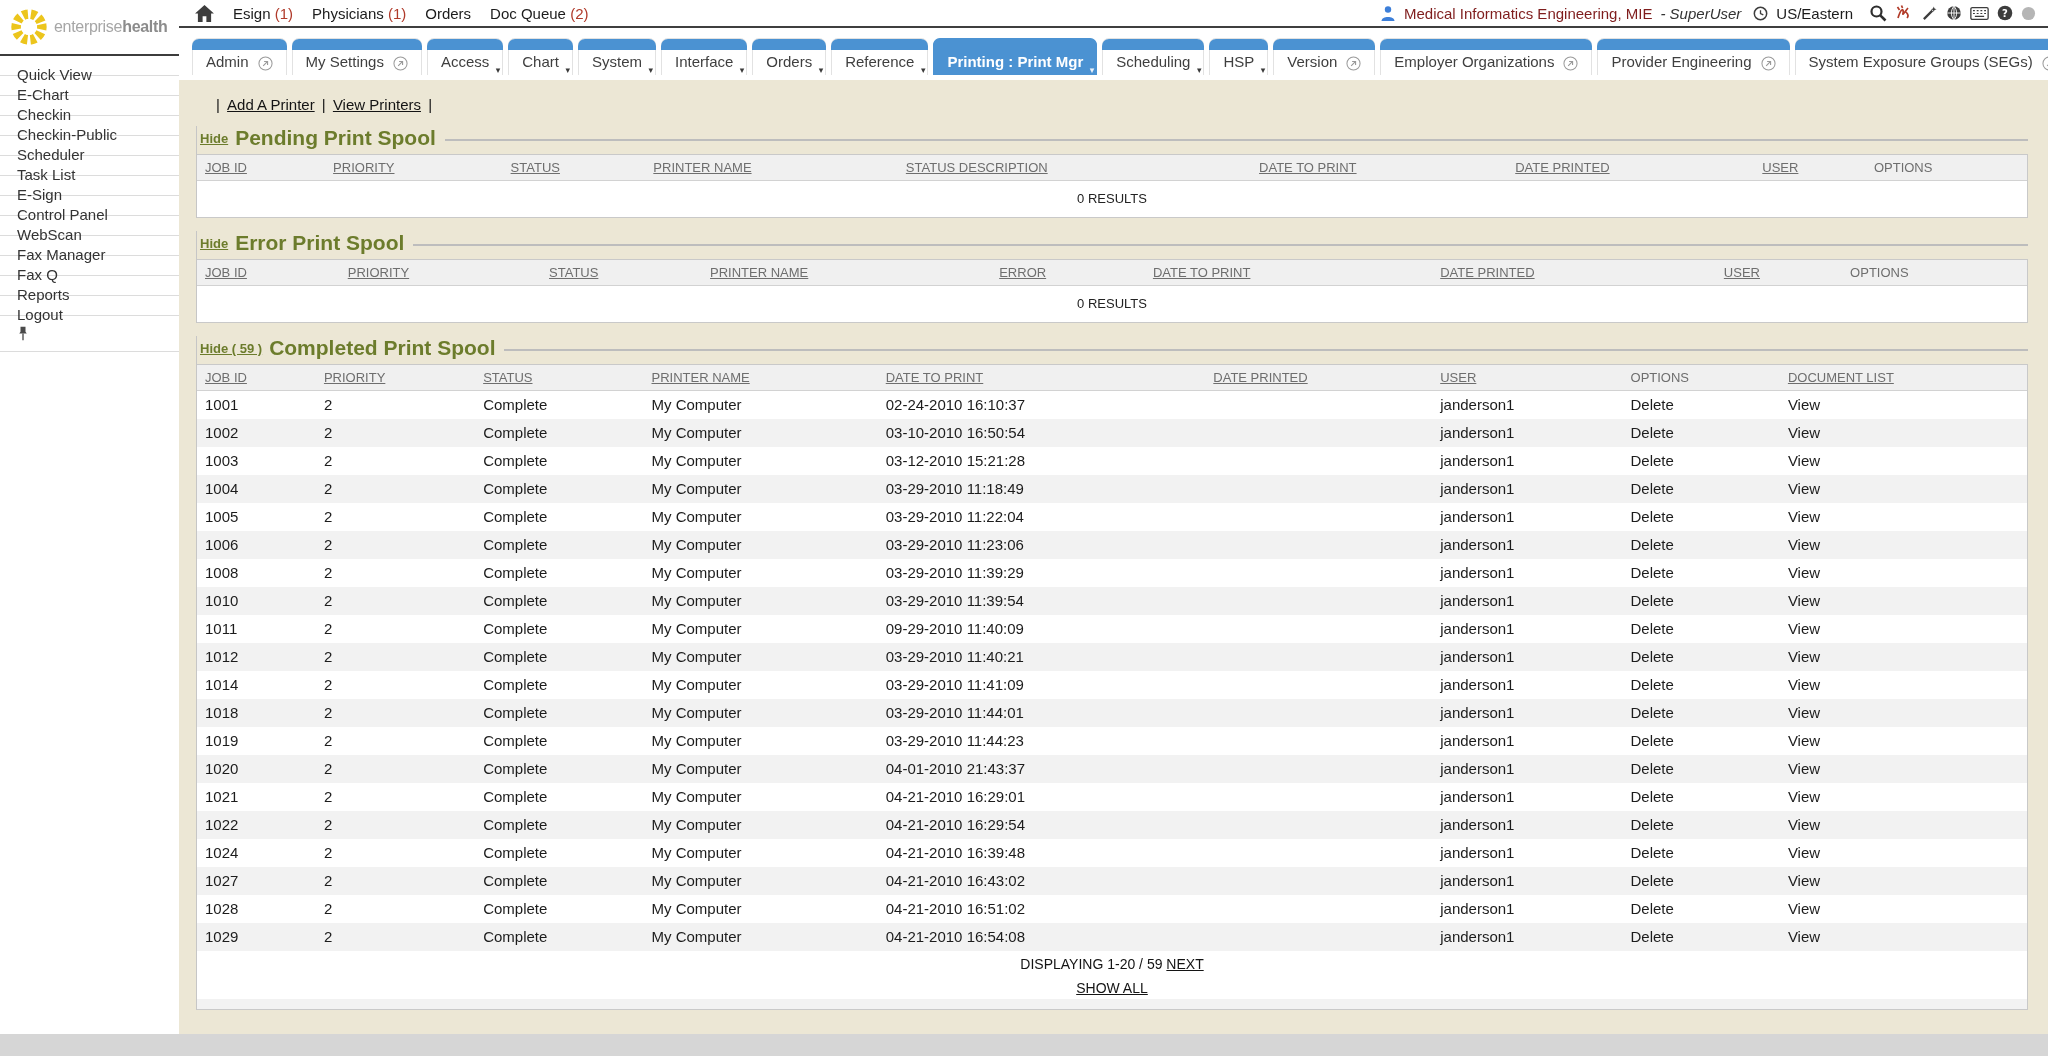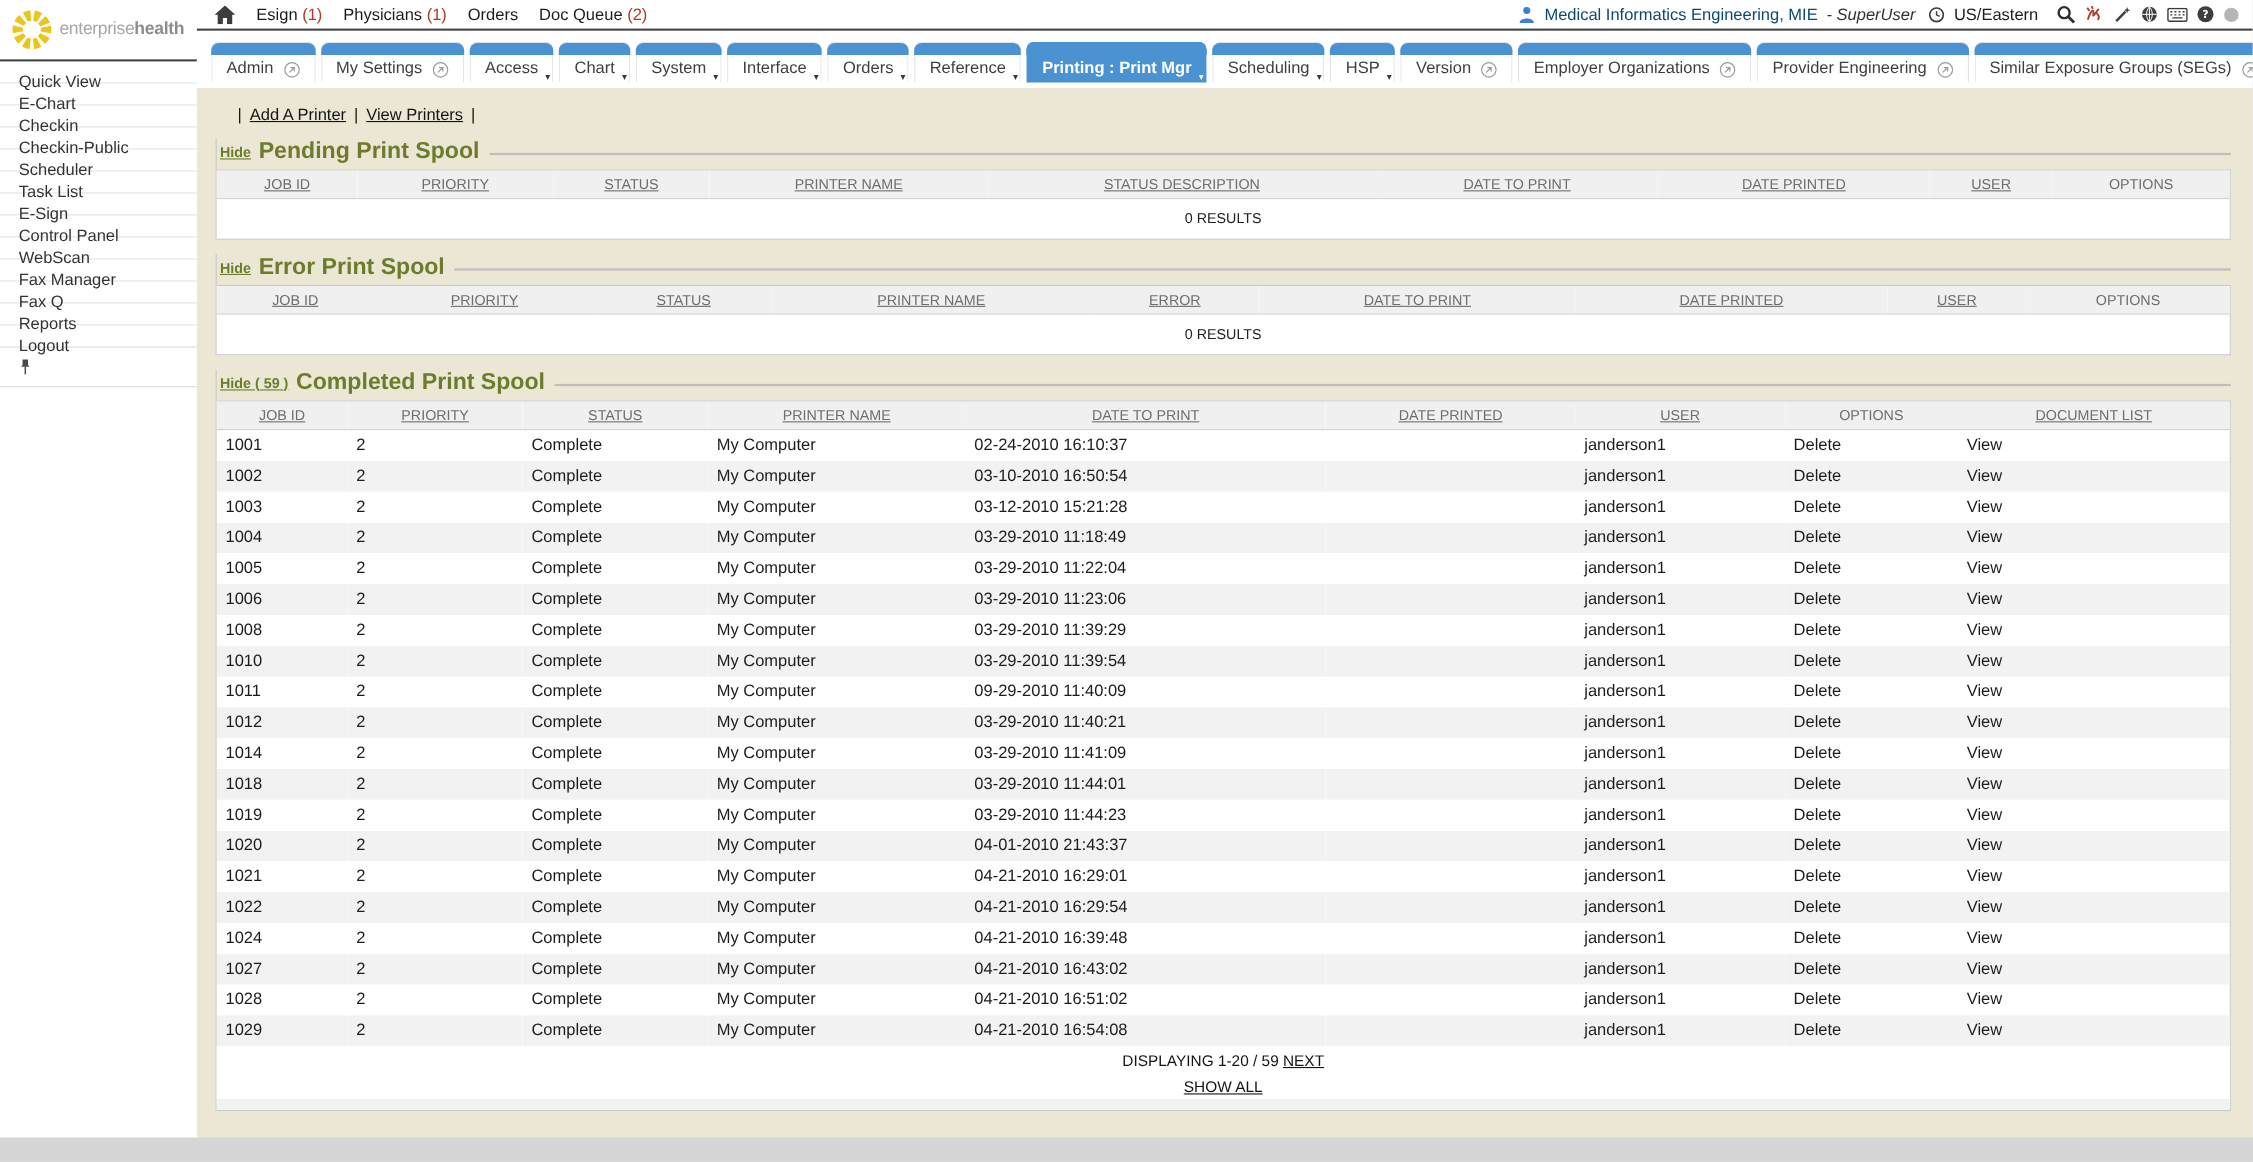--- a/index.html
+++ b/index.html
@@ -19,21 +19,21 @@
 
   
   .main { flex:1; display:flex; flex-direction:column; min-width:0; }
 
   .topbar { height:28px; background:#fff; border-bottom:2px solid #3f3f3f;
             display:flex; align-items:center; padding:0 12px 0 16px; font-size:15px; color:#1c1c1c; }
   .topbar .tlink { margin-right:19px; cursor:pointer; white-space:nowrap; }
   .topbar .tlink .count { color:#b03a2a; }
   .home-btn { display:flex; align-items:center; margin-right:19px; cursor:pointer; }
   .tb-right { margin-left:auto; display:flex; align-items:center; gap:8px; white-space:nowrap; }
-  .org-name { font-size:15px; color:#0c4a6e; }
+  .org-name { font-size:15px; color:#7f1d1d; }
   .role { font-style:italic; color:#333; margin-right:4px; }
   .tb-icon { display:flex; align-items:center; cursor:pointer; }
 
   
   .tabstrip { height:52px; background:#fff; display:flex; align-items:flex-end; padding:0 6px 5px 13px; }
   .tab { position:relative; height:37px; background:#fff; border:1px solid #e2e2e2; border-bottom:none;
          border-radius:7px 7px 0 0; display:flex; align-items:flex-end; padding:0 13px 5px 13px;
          margin-right:5px; font-size:15px; color:#3f3f3f; cursor:pointer; white-space:nowrap; }
   .tab::before { content:""; position:absolute; top:0; left:-1px; right:-1px; height:11px;
                  background:#4b92d2; border-radius:7px 7px 0 0; }
@@ -51,21 +51,21 @@
 
   .section { margin-top:13px; border-left:1px solid #c6c6c6; }
   .legend { display:flex; align-items:center; padding-left:3px; }
   .hide-link { font-size:13px; font-weight:bold; color:#6c7c2c; text-decoration:underline; cursor:pointer; white-space:nowrap; }
   .sec-title { font-size:21px; font-weight:bold; color:#6c7c2c; margin-left:7px; white-space:nowrap; }
   .legend-rule { flex:1; border-top:2px solid #bdbdbd; margin-left:9px; position:relative; top:2px; }
 
   .tbl-wrap { background:#fff; border:1px solid #c9c9c9; border-left:none; margin-top:4px; }
   table { width:100%; border-collapse:collapse; table-layout:fixed; }
   thead tr { background:#f0f0f0; }
-  th { font-size:13px; font-weight:normal; color:#6e6e6e; text-align:center; padding:5px 8px;
+  th { font-size:13px; font-weight:normal; color:#6e6e6e; text-align:left; padding:5px 8px;
        border-bottom:1px solid #d2d2d2; white-space:nowrap; overflow:hidden; }
   th.sortable { text-decoration:underline; cursor:pointer; }
   td { font-size:15px; color:#1c1c1c; padding:4px 8px; line-height:20px; white-space:nowrap; overflow:hidden; }
   tbody tr:nth-child(even) { background:#f2f2f2; }
   td .cell-link { cursor:pointer; }
   td.empty-cell { text-align:center; font-size:13px; color:#222; padding:8px; }
 
   .tbl-footer { text-align:center; font-size:14px; color:#141414; padding:5px 0 3px 0; background:#fff; }
   .tbl-footer .flink { text-decoration:underline; cursor:pointer; }
   .bottom-strip { height:10px; background:#f2f2f2; }
@@ -266,21 +266,21 @@
           <div class="tab">
             <span class="tab-label">Provider Engineering</span>
             <span class="ext">
               <svg viewBox="0 0 16 16" width="15" height="15">
                 <circle cx="8" cy="8" r="7" fill="none" stroke="#9a9a9a" stroke-width="1.1"></circle>
                 <path d="M5.5 10.5 L10 6 M6.5 5.8 L10.2 5.8 L10.2 9.5" fill="none" stroke="#9a9a9a" stroke-width="1.2"></path>
               </svg>
             </span>
           </div>
           <div class="tab">
-            <span class="tab-label">Similar Exposure Groups (SEGs)</span>
+            <span class="tab-label">System Exposure Groups (SEGs)</span>
             <span class="ext">
               <svg viewBox="0 0 16 16" width="15" height="15">
                 <circle cx="8" cy="8" r="7" fill="none" stroke="#9a9a9a" stroke-width="1.1"></circle>
                 <path d="M5.5 10.5 L10 6 M6.5 5.8 L10.2 5.8 L10.2 9.5" fill="none" stroke="#9a9a9a" stroke-width="1.2"></path>
               </svg>
             </span>
           </div>
         </div>
 
       <div class="content">

